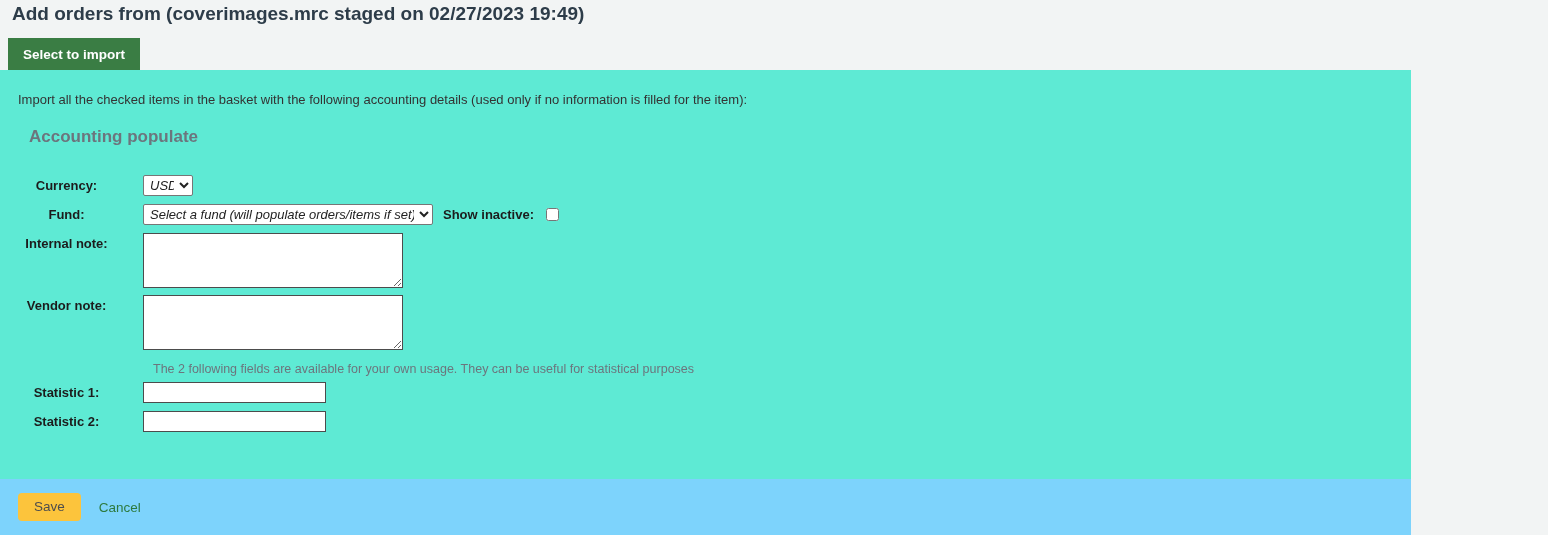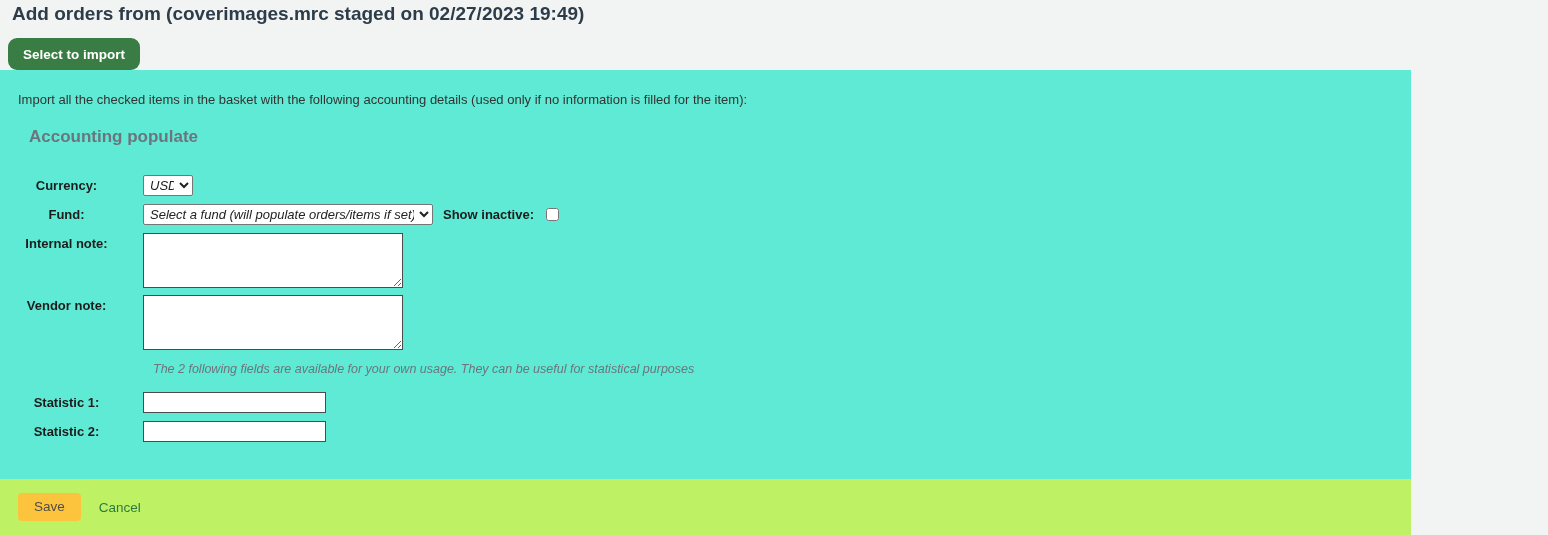--- a/index.html
+++ b/index.html
@@ -48,21 +48,20 @@
     font-weight: bold;
     line-height: 1;
     cursor: pointer;
     border: 1px solid transparent;
     border-bottom: none;
     white-space: nowrap;
   }
   .tab.inactive {
     background: #3a7d44;
     color: #ffffff;
-    border-radius: 9px;
   }
   .tab.active {
     background: #ffffff;
     color: #1c1c1c;
     border-color: #ffffff;
     padding: 0 19px;
   }
 
   
   .content-panel {
@@ -163,22 +162,21 @@
     padding: 2px;
     box-sizing: border-box;
     resize: both;
     background: #ffffff;
     color: #222222;
   }
 
   .hint-row {
     display: flex;
     margin-top: 12px;
-    margin-bottom: 16px;
-    font-style: italic;
+    margin-bottom: 6px;
   }
   .hint-spacer {
     width: 143px;
     flex: 0 0 143px;
   }
   .hint-text {
     padding-left: 10px;
     font-size: 12.5px;
     color: #6c757d;
     white-space: nowrap;
@@ -200,21 +198,21 @@
   .action-bar {
     position: absolute;
     left: 0px;
     top: 479px;
     width: 1411px;
     height: 56px;
     display: flex;
     align-items: center;
     padding-left: 18px;
     box-sizing: border-box;
-    background: #bef264;
+    background: #7dd3fc;
   }
   .btn-save {
     background: #fcc43c;
     color: #4d4d4d;
     border: none;
     border-radius: 4px;
     font-family: "Liberation Sans", sans-serif;
     font-size: 13.5px;
     font-weight: normal;
     padding: 7px 16px;

